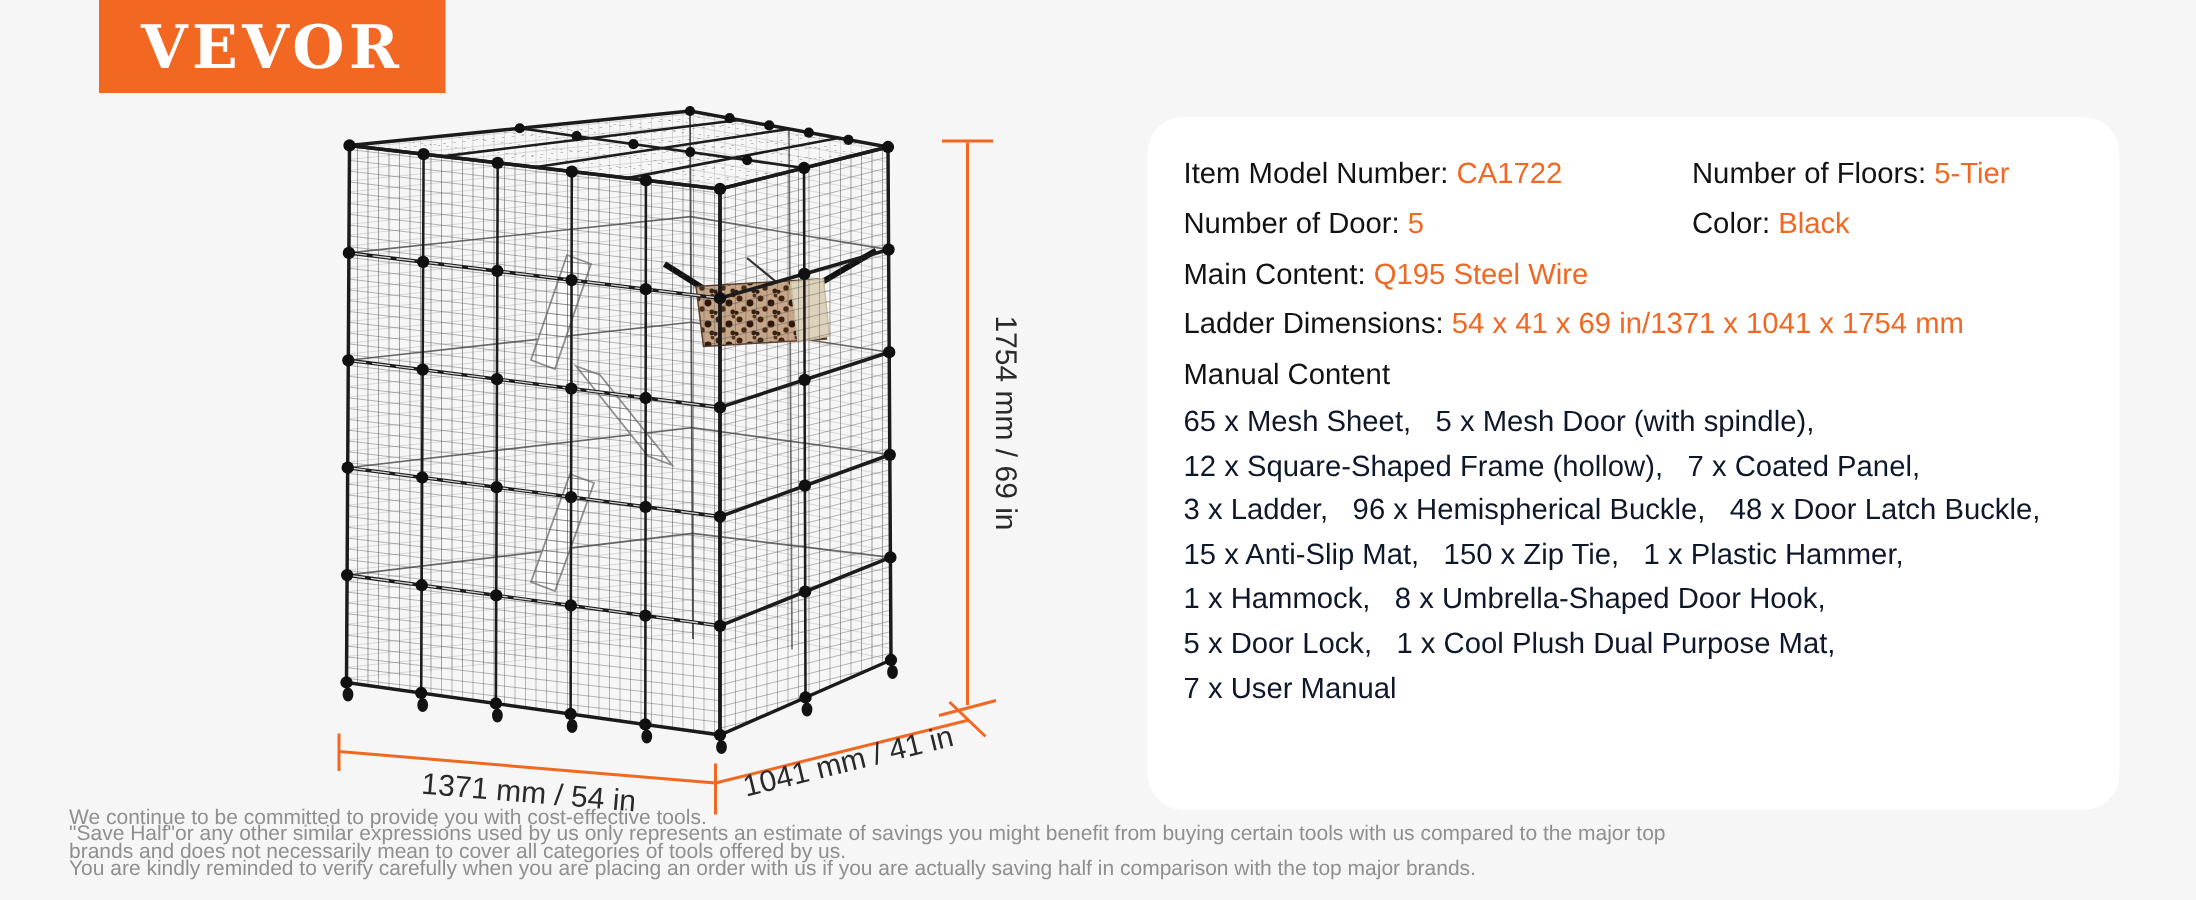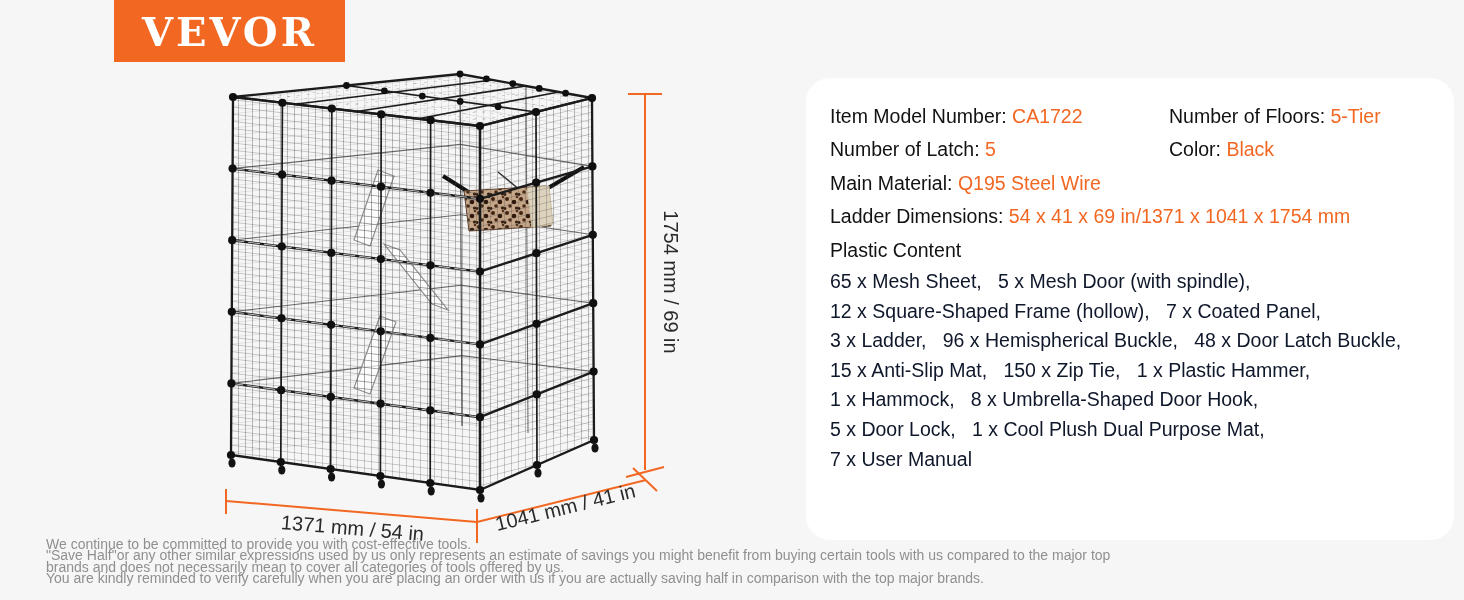--- a/index.html
+++ b/index.html
@@ -6,25 +6,25 @@
   body{
     width:1464px;height:600px;position:relative;overflow:hidden;
     background:#f6f6f6;
     font-family:"Liberation Sans",sans-serif;
   }
   .logo{
     position:absolute;left:66px;top:0;width:231px;height:62px;
     background:#f26722;color:#ffffff;
     display:flex;align-items:center;justify-content:center;
     font-family:"DejaVu Serif",serif;font-weight:bold;
-    font-size:40px;letter-spacing:3px;margin-left:48px;
+    font-size:40px;letter-spacing:3px;
   }
   .cage-svg{position:absolute;left:160px;top:50px;width:540px;height:500px}
   .card{
-    position:absolute;left:806px;top:78px;width:648px;height:462px;
+    position:absolute;left:765px;top:78px;width:648px;height:462px;
     background:#ffffff;border-radius:24px;box-sizing:border-box;
     padding:22px 18px 0 24px;
     font-size:19.5px;color:#121212;
   }
   .spec-row{position:relative;line-height:33.4px;white-space:pre}
   .pair2{position:absolute;left:339px;top:0;white-space:pre}
   .lbl{color:#121212;white-space:pre}
   .val{color:#f26722;white-space:pre}
   .pkg-line{line-height:29.6px;white-space:pre;color:#0f172a}
   .pkg-title{color:#121212}
@@ -214,24 +214,24 @@
       <line x1="633" y1="468" x2="657" y2="491"></line>
     </g>
     <text class="dim-text" x="664" y="282" text-anchor="middle" transform="rotate(90 664 282)">1754 mm / 69 in</text>
     <text class="dim-text" x="352" y="535" text-anchor="middle" transform="rotate(4.8 352 535)">1371 mm / 54 in</text>
     <text class="dim-text" x="567" y="514" text-anchor="middle" transform="rotate(-13.8 567 514)">1041 mm / 41 in</text>
   </g>
 </svg>
 
 <div class="card">
   <div class="spec-row"><span class="lbl">Item Model Number: </span><span class="val">CA1722</span><span class="pair2"><span class="lbl">Number of Floors: </span><span class="val">5-Tier</span></span></div>
-  <div class="spec-row"><span class="lbl">Number of Latch: </span><span class="val">5</span><span class="pair2"><span class="lbl">Color: </span><span class="val">Black</span></span></div>
-  <div class="spec-row"><span class="lbl">Main Material: </span><span class="val">Q195 Steel Wire</span></div>
+  <div class="spec-row"><span class="lbl">Number of Door: </span><span class="val">5</span><span class="pair2"><span class="lbl">Color: </span><span class="val">Black</span></span></div>
+  <div class="spec-row"><span class="lbl">Main Content: </span><span class="val">Q195 Steel Wire</span></div>
   <div class="spec-row"><span class="lbl">Ladder Dimensions: </span><span class="val">54 x 41 x 69 in/1371 x 1041 x 1754 mm</span></div>
-  <div class="spec-row pkg-title">Plastic Content</div>
+  <div class="spec-row pkg-title">Manual Content</div>
   <div class="pkg-line">65 x Mesh Sheet,   5 x Mesh Door (with spindle),</div>
   <div class="pkg-line">12 x Square-Shaped Frame (hollow),   7 x Coated Panel,</div>
   <div class="pkg-line">3 x Ladder,   96 x Hemispherical Buckle,   48 x Door Latch Buckle,</div>
   <div class="pkg-line">15 x Anti-Slip Mat,   150 x Zip Tie,   1 x Plastic Hammer,</div>
   <div class="pkg-line">1 x Hammock,   8 x Umbrella-Shaped Door Hook,</div>
   <div class="pkg-line">5 x Door Lock,   1 x Cool Plush Dual Purpose Mat,</div>
   <div class="pkg-line">7 x User Manual</div>
 </div>
 
 <div class="footer">

